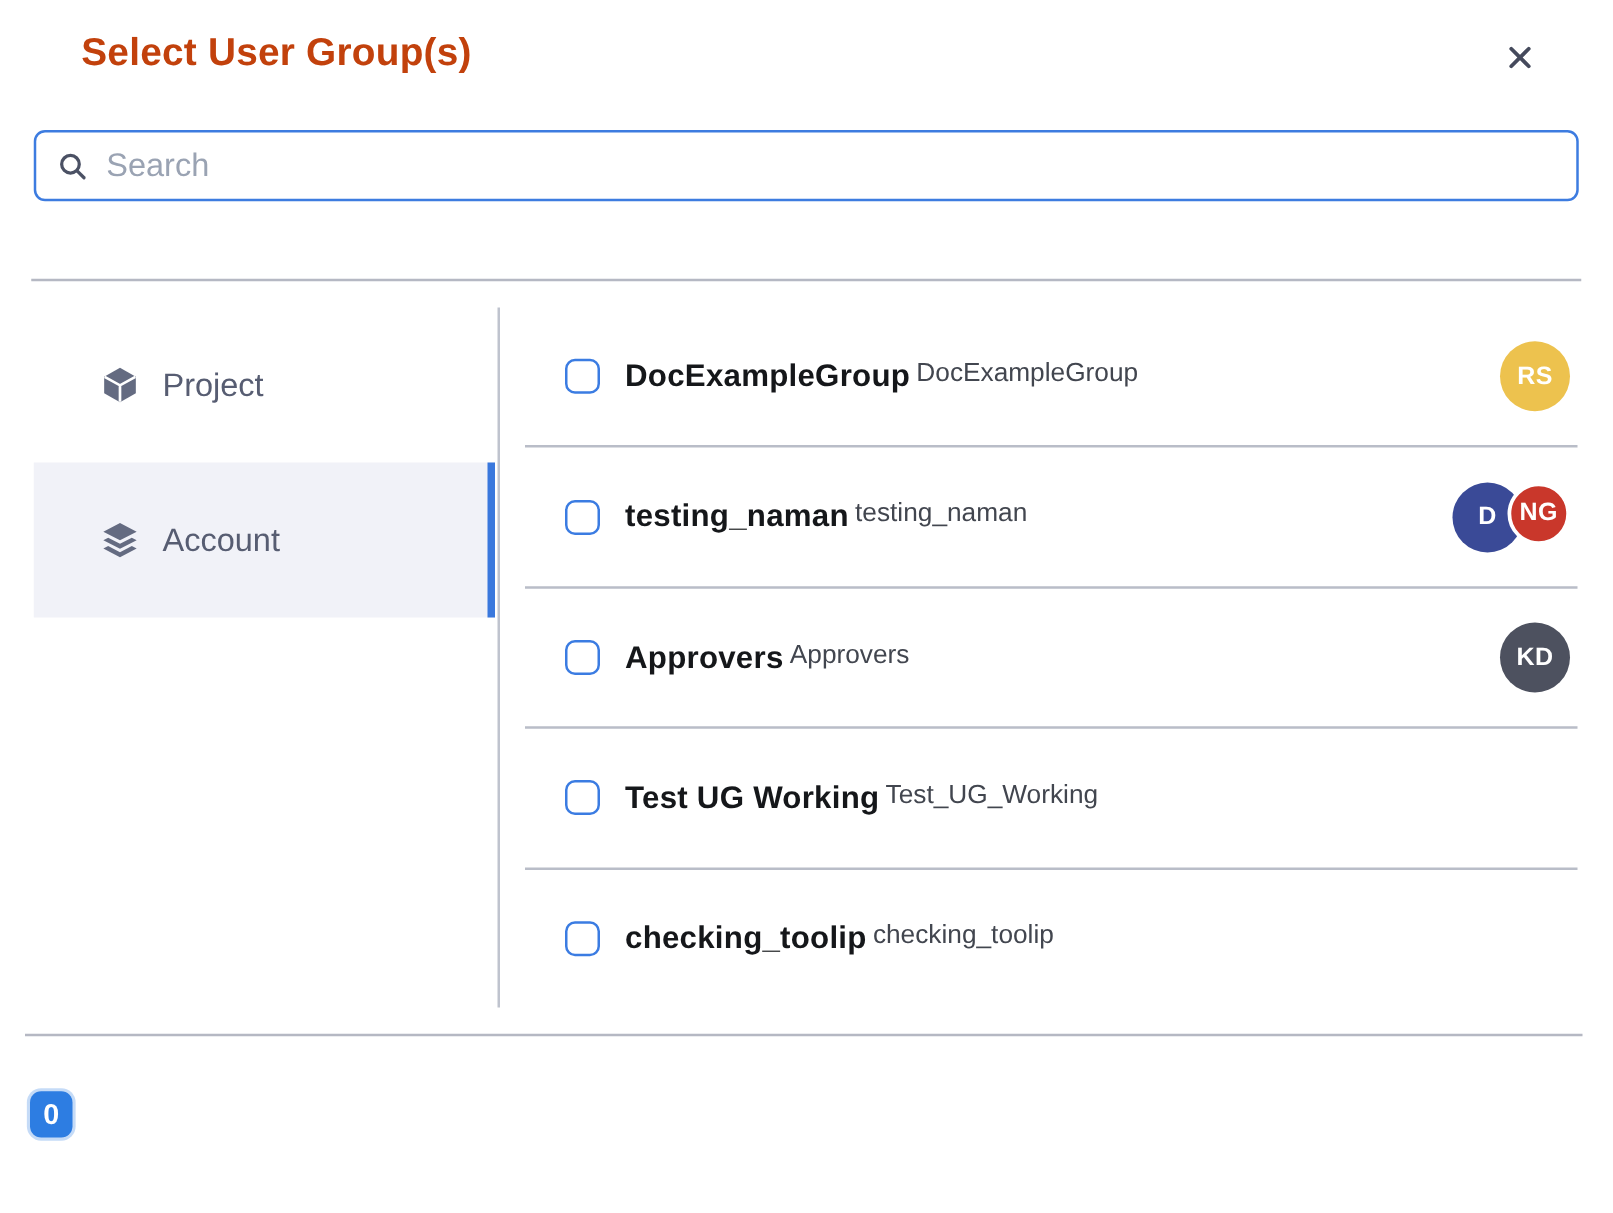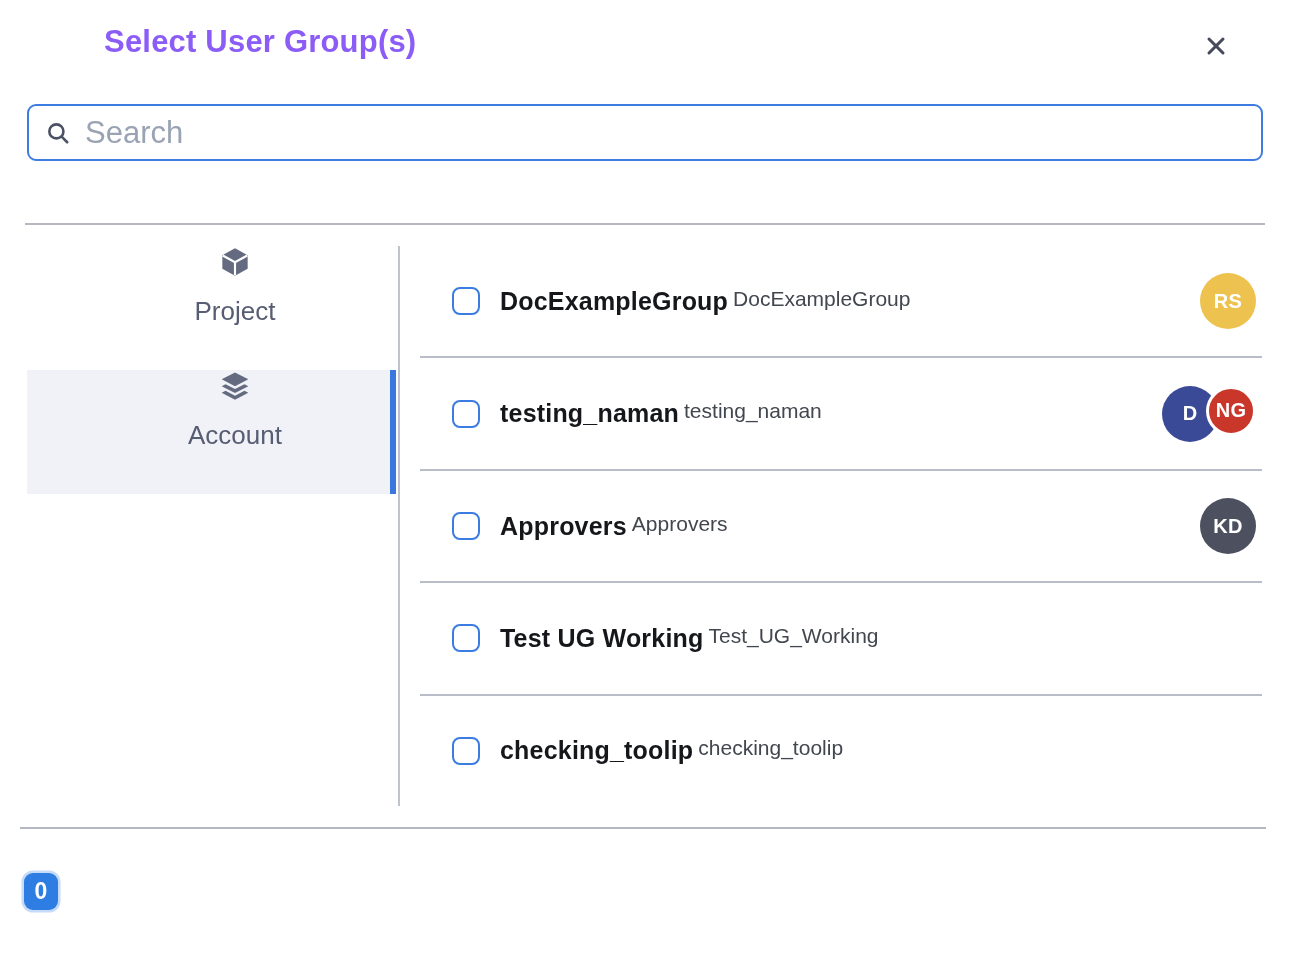--- a/index.html
+++ b/index.html
@@ -3,35 +3,35 @@
 <meta charset="utf-8">
 <style>
   * { margin: 0; padding: 0; box-sizing: border-box; }
   html, body { width: 1290px; height: 970px; background: #ffffff; }
   body { font-family: "Liberation Sans", sans-serif; position: relative; overflow: hidden; }
 
   .modal { width: 1290px; height: 970px; background: #fff; position: relative; }
 
   
   .modal-header { display: flex; align-items: flex-start; justify-content: space-between; padding: 24px 56px 0 65px; }
-  .modal-title { font-size: 31px; font-weight: 600; color: #8b5cf6; letter-spacing: 0.2px; margin-left: 39px; }
+  .modal-title { font-size: 31px; font-weight: 600; color: #c2410c; letter-spacing: 0.2px; }
   .close-btn { background: none; border: none; cursor: pointer; padding: 4px; margin-top: 4px; line-height: 0; }
 
   
   .search-box { margin: 40px 27px 0 27px; height: 57px; border: 2px solid #3d7ce0; border-radius: 9px; display: flex; align-items: center; padding: 0 16px; gap: 14px; background: #fff; }
-  .search-input { flex: 1; border: none; outline: none; font-size: 31px; color: #20242c; font-family: "Liberation Sans", sans-serif; background: transparent; }
+  .search-input { flex: 1; border: none; outline: none; font-size: 26px; color: #20242c; font-family: "Liberation Sans", sans-serif; background: transparent; }
   .search-input::placeholder { color: #9aa3b3; }
 
   .divider-h { border-top: 2px solid #b5b8c3; margin: 62px 25px 0 25px; }
 
   
   .content { display: flex; height: 560px; margin-top: 21px; }
 
   .sidebar { width: 400px; border-right: 2px solid #bfc3ce; display: flex; flex-direction: column; flex-shrink: 0; }
-  .tab { margin-left: 27px; width: 369px; height: 124px; display: flex; align-items: center; gap: 18px; padding-left: 53px; font-size: 26px; color: #575d72; cursor: pointer; border-right: 6px solid transparent; flex-direction: column; }
+  .tab { margin-left: 27px; width: 369px; height: 124px; display: flex; align-items: center; gap: 18px; padding-left: 53px; font-size: 26px; color: #575d72; cursor: pointer; border-right: 6px solid transparent; }
   .tab.selected { background: #f1f2f8; border-right-color: #3a78dd; }
   .tab .icon { width: 32px; height: 32px; flex-shrink: 0; display: inline-flex; }
 
   .list { flex: 1; margin-left: 20px; margin-right: 28px; display: flex; flex-direction: column; }
   .row { flex: 1; display: flex; align-items: center; padding: 0 6px 0 32px; border-bottom: 2px solid #b9bdc8; }
   .row:last-child { border-bottom: none; }
   .checkbox { width: 28px; height: 28px; border: 2.5px solid #3b7ce2; border-radius: 8px; background: #fff; flex-shrink: 0; cursor: pointer; }
   .row-text { margin-left: 20px; display: flex; gap: 5px; }
   .row-title { font-size: 25px; font-weight: 700; color: #15171a; letter-spacing: 0.2px; }
   .row-sub { font-size: 21px; color: #42464f; }

